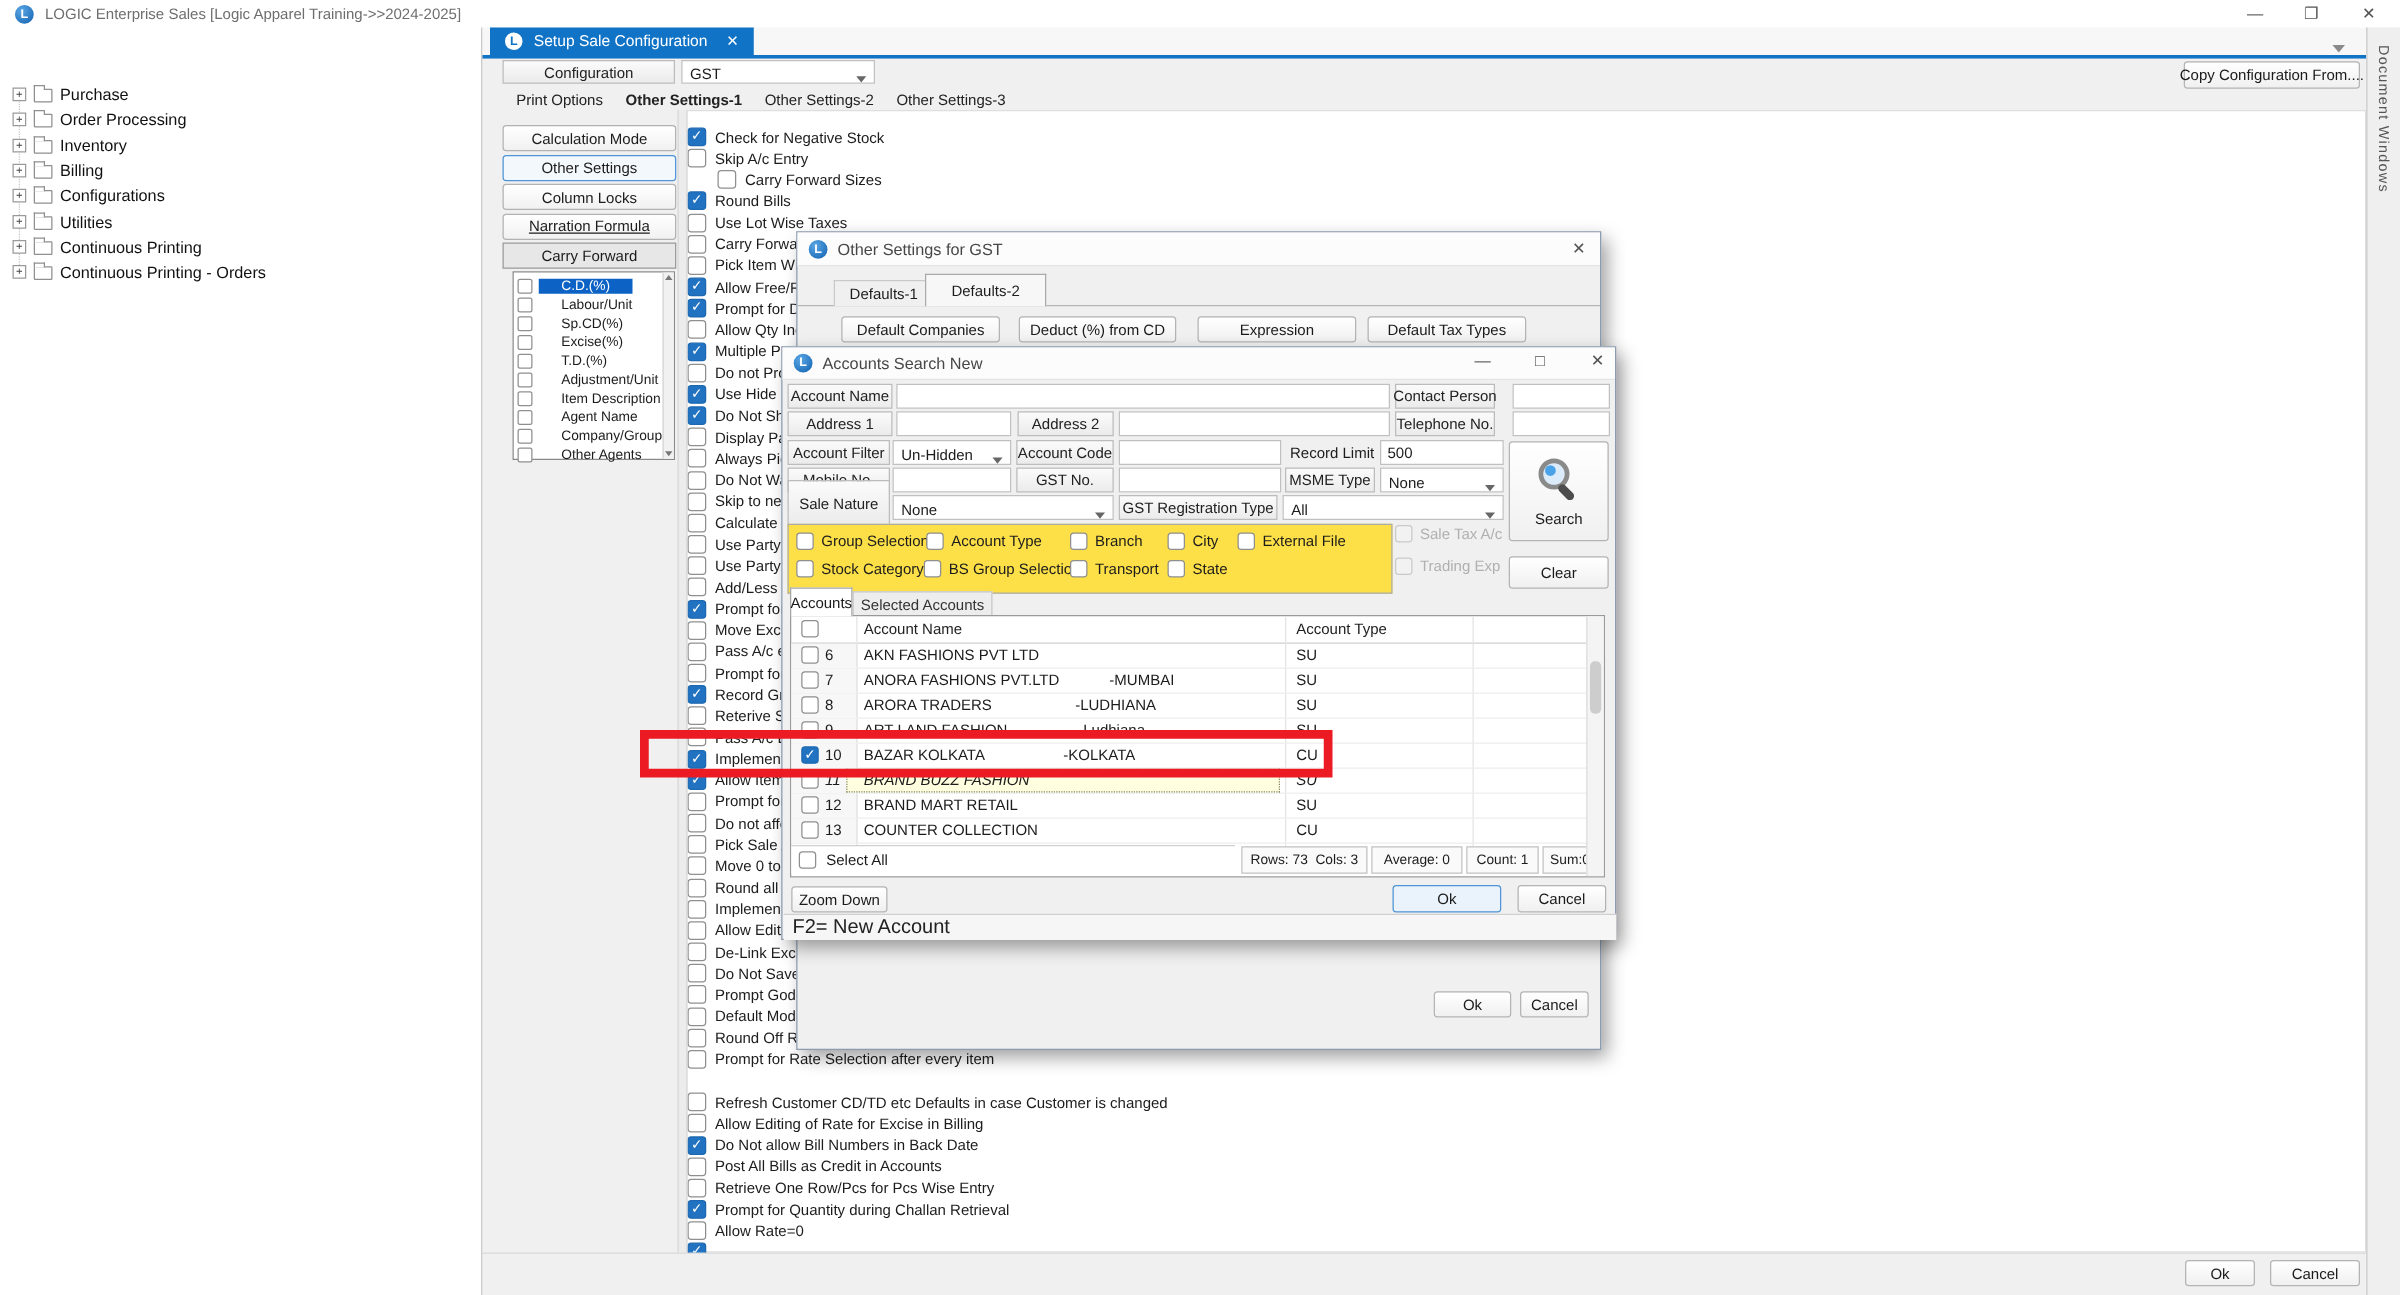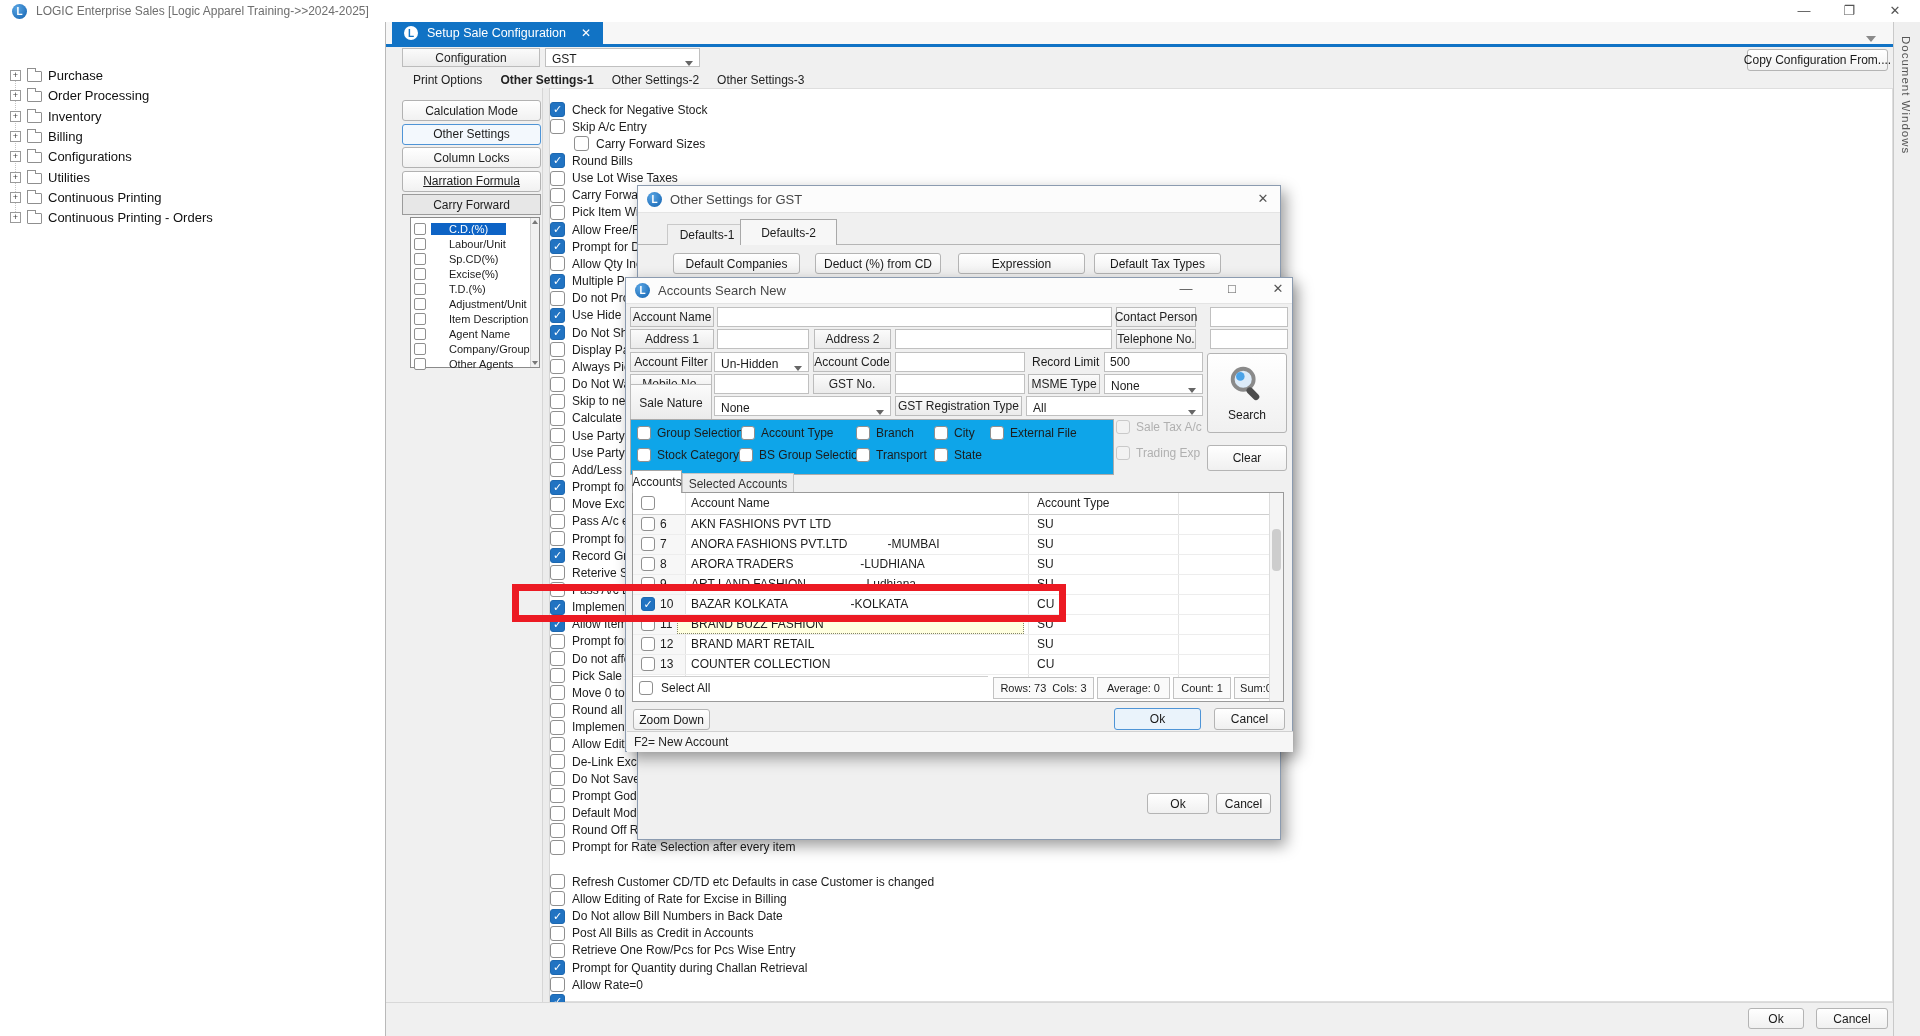--- a/index.html
+++ b/index.html
@@ -89,21 +89,21 @@
 .gst{left:637px;top:185px;width:644px;height:655px;z-index:10}
 .gst .dlg-head{height:27px}
 .gtab{position:absolute;display:flex;align-items:center;justify-content:center;font-size:12px;white-space:nowrap}
 .gtab.inactive{left:29px;top:38px;width:80px;height:21px;background:#f0f0f0;border:1px solid #c9c9c9;border-bottom:none}
 .gtab.active{left:102px;top:33px;width:97px;height:26px;background:#f7f7f7;border:1px solid #a9a9a9;border-bottom:none;z-index:2}
 .gst-tabline{position:absolute;left:0;top:58px;width:100%;height:1px;background:#b5b5b5}
 
 
 .acc{left:625px;top:277px;width:668px;height:475px;z-index:20}
 .acc .dlg-head{height:26px}
-.groupbox{position:absolute;left:4px;top:141px;width:484px;height:56px;border:1px solid #ababab;background:#0ea5e9}
+.groupbox{position:absolute;left:4px;top:141px;width:484px;height:56px;border:1px solid #ababab;background:#fde047}
 .fcb{position:absolute;display:flex;align-items:center;gap:6px;height:16px}
 .fcb span.t{font-size:12px;white-space:nowrap}
 .fcb.dis span.t{color:#b0b0b0}
 .searchbtn{left:581px;top:75px;width:80px;height:80px;flex-direction:column;gap:2px}
 .acc-tab{position:absolute;display:flex;align-items:center;justify-content:center;font-size:12px;white-space:nowrap}
 .acc-tab.active{left:6px;top:192px;width:50px;height:23px;background:#fff;border:1px solid #a5a5a5;border-bottom:none;z-index:2}
 .acc-tab.inactive{left:56px;top:195px;width:112px;height:20px;background:#ededed;border:1px solid #c6c6c6;border-bottom:none;color:#333}
 .grid{position:absolute;left:6px;top:214px;width:652px;height:210px;background:#fff;border:1px solid #9a9a9a;overflow:hidden}
 .g-head{position:absolute;left:0;top:0;width:637px;height:22px;border-bottom:1px solid #cfcfcf;font-size:12px;color:#222}
 .g-row{position:absolute;left:0;width:637px;height:20px;border-bottom:1px solid #ededed;font-size:12px}
@@ -111,21 +111,21 @@
 .g-cb{position:absolute;left:8px;top:2px;width:14px;height:14px}
 .g-num{position:absolute;left:27px;top:2px}
 .g-name{position:absolute;left:58px;top:2px;white-space:pre}
 .g-type{position:absolute;left:404px;top:2px}
 .g-vline{position:absolute;top:0;width:1px;height:206px;background:#e4e4e4}
 .focus-box{position:absolute;left:44px;top:0;width:347px;height:19px;background:#ffffdf;border:1px dotted #84846a}
 .g-scroll{position:absolute;right:0;top:0;width:14px;height:100%;background:#f4f4f4;border-left:1px solid #dcdcdc}
 .g-thumb{position:absolute;left:2px;top:36px;width:9px;height:42px;background:#cdcdcd;border-radius:4px}
 .g-selall{position:absolute;left:0;top:183px;width:355px;height:23px;border-top:1px solid #cfcfcf;display:flex;align-items:center;gap:8px;padding-left:6px;font-size:12px;background:#fff}
 .status-cell{position:absolute;top:184px;height:22px;border:1px solid #c2c2c2;background:#fafafa;display:flex;align-items:center;justify-content:center;font-size:11px;white-space:pre}
-.f2bar{position:absolute;left:1px;top:453px;width:666px;height:21px;background:#f6f6f6;border-top:1px solid #d0d0d0;display:flex;align-items:center;padding-left:7px;font-size:12px;color:#222}
+.f2bar{position:absolute;left:1px;top:453px;width:666px;height:21px;background:#f6f6f6;border-top:1px solid #d0d0d0;display:flex;align-items:center;padding-left:7px;font-size:16px;color:#222}
 
 
 .red-annot{left:512px;top:584px;width:554px;height:38px;border:7px solid #ec1a23;z-index:30;pointer-events:none}
 </style>
 </head>
 <body>
 
 <div class="abs titlebar">
   <span class="logo">L</span>
   <span class="title-text">LOGIC Enterprise Sales  [Logic Apparel Training-&gt;&gt;2024-2025]</span>
@@ -645,21 +645,21 @@
           <div class="g-num">9</div>
           <div class="g-name">ART LAND FASHION                 -Ludhiana</div>
           <div class="g-type">SU</div>
         </div>
         <div class="g-row" style="top: 102px;">
           <div class="cb g-cb checked"></div>
           <div class="g-num">10</div>
           <div class="g-name">BAZAR KOLKATA                   -KOLKATA</div>
           <div class="g-type">CU</div>
         </div>
-        <div class="g-row" style="top: 122px;">
+        <div class="g-row" style="top: 122px; font-style: italic;">
           <div class="focus-box"></div>
           <div class="cb g-cb"></div>
           <div class="g-num">11</div>
           <div class="g-name">BRAND BUZZ FASHION</div>
           <div class="g-type">SU</div>
         </div>
         <div class="g-row" style="top: 142px;">
           <div class="cb g-cb"></div>
           <div class="g-num">12</div>
           <div class="g-name">BRAND MART RETAIL</div>

